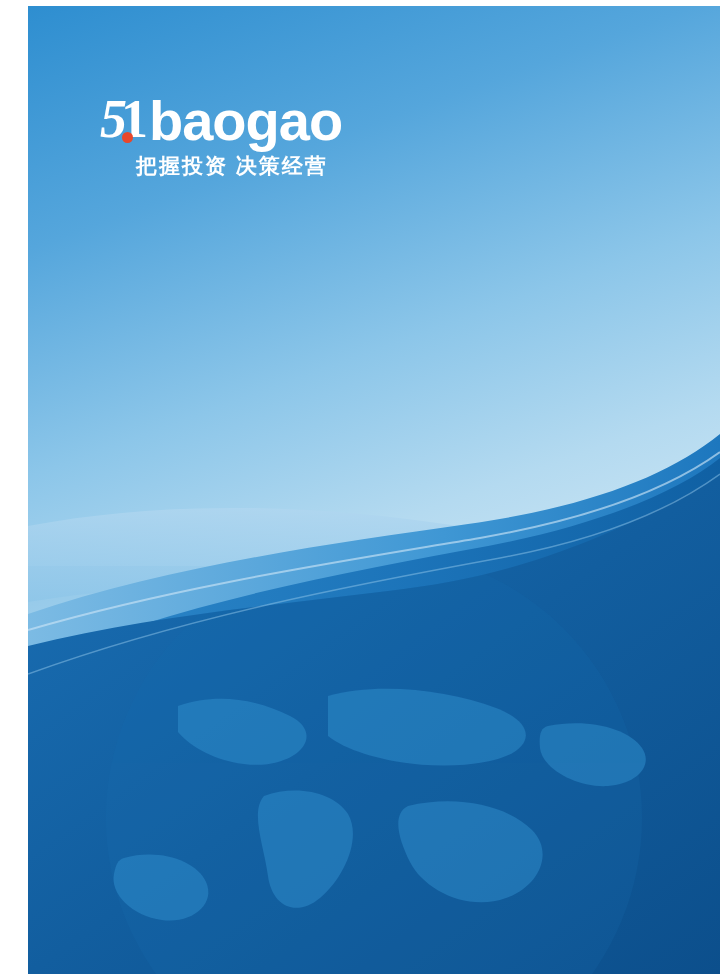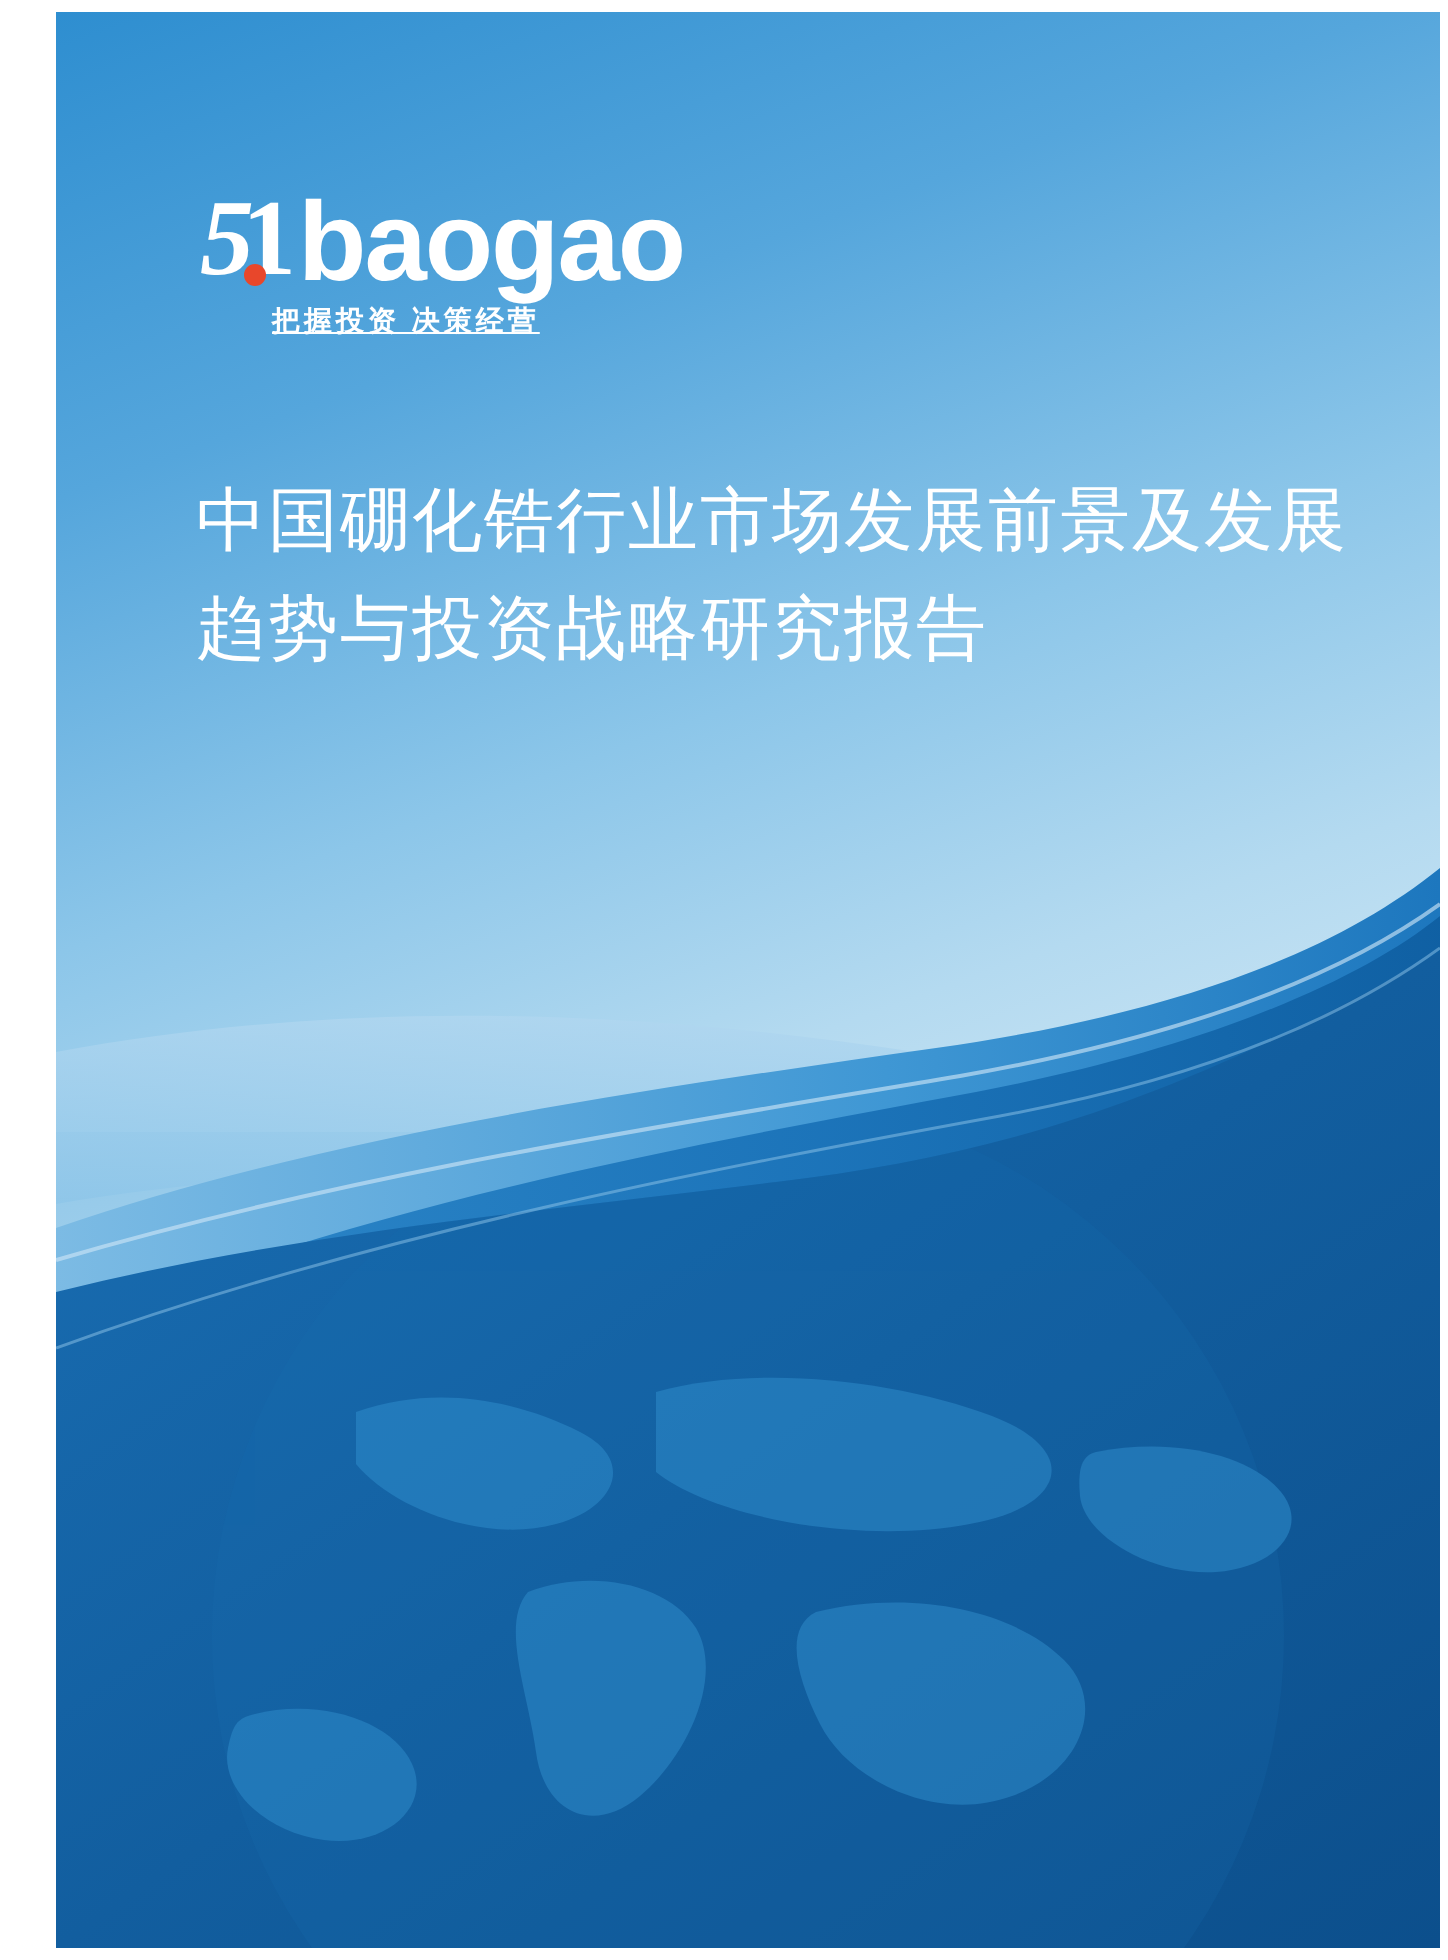--- a/index.html
+++ b/index.html
@@ -126,25 +126,24 @@
     top: 40px;
     width: 11px;
     height: 11px;
     background: #e8472b;
     border-radius: 50%;
   }
   .logo-sub {
     margin-top: 6px;
     margin-left: 36px;
     font-family: "Liberation Sans", sans-serif;
-    font-size: 14px;
+    font-size: 21px;
     color: #ffffff;
     letter-spacing: 2px;
     font-weight: bold;
-    text-decoration: underline;
   }
   
   .title {
     position: absolute;
     left: 70px;
     top: 228px;
     width: 580px;
     z-index: 6;
     font-family: "Liberation Sans", "DejaVu Sans", sans-serif;
     font-size: 35px;
@@ -213,21 +212,20 @@
     <div class="logo">
       <div class="logo-row">
         <span class="logo-5">5</span>
         <span class="logo-1">1</span>
         <span class="logo-word">baogao</span>
       </div>
       <div class="logo-dot"></div>
       <div class="logo-sub">把握投资 决策经营</div>
     </div>
 
-    <div class="title">中国硼化锆行业市场发展前景及发展趋势与投资战略研究报告</div>
   </div>
 
   <div class="left-strip"></div>
   <div class="right-strip"></div>
   <div class="top-strip"></div>
   <div class="bottom-strip"></div>
 
 </div>
 
 </body></html>

